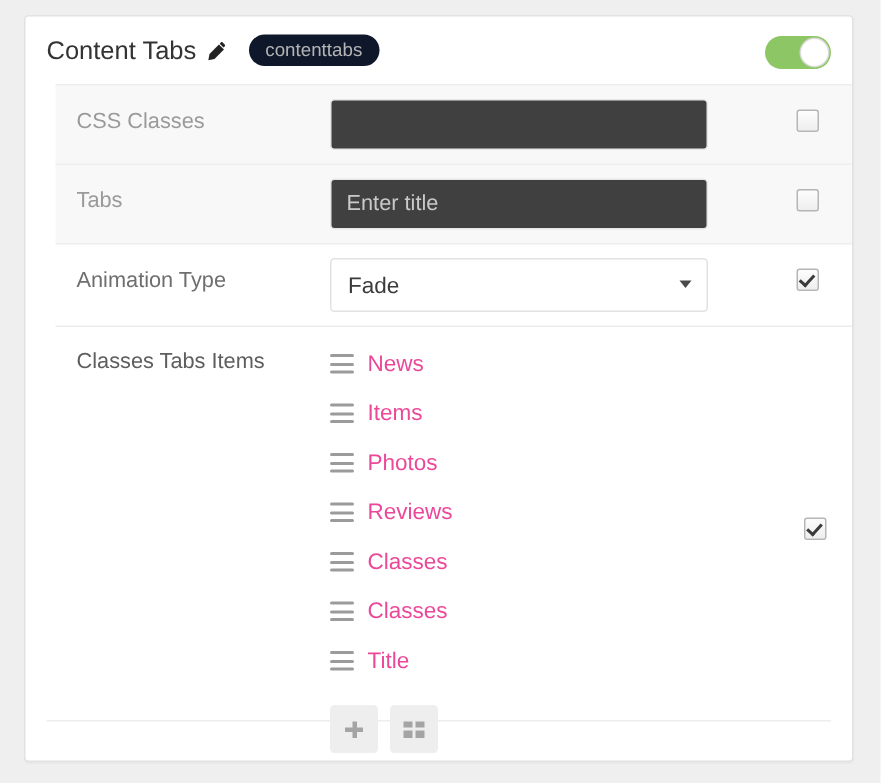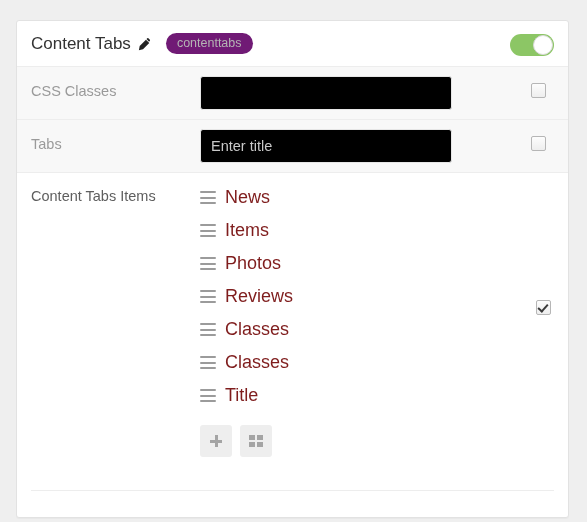--- a/index.html
+++ b/index.html
@@ -10,21 +10,21 @@
     width: 587px;
     height: 522px;
     background: #efefef;
     font-family: "Liberation Sans", sans-serif;
     overflow: hidden;
   }
 
   .panel {
     position: absolute;
     left: 16px;
-    top: 20px;
+    top: 10px;
     width: 553px;
     height: 498px;
     background: #ffffff;
     border: 1px solid #e2e2e2;
     border-radius: 3px;
     box-sizing: border-box;
     box-shadow: 0 1px 1px rgba(0,0,0,0.03);
   }
 
   
@@ -42,21 +42,21 @@
     white-space: nowrap;
   }
   .pencil-icon {
     margin-left: 7px;
     display: inline-flex;
     align-items: center;
     color: #222;
   }
   .badge {
     margin-left: 14px;
-    background: #701a75;
+    background: #0f172a;
     color: #b4b4b4;
     font-size: 12.5px;
     border-radius: 11px;
     padding: 4px 11px 5px;
     line-height: 1;
     white-space: nowrap;
   }
   .toggle {
     position: absolute;
     right: 14px;
@@ -75,20 +75,21 @@
     height: 20px;
     border-radius: 50%;
     background: #ffffff;
     border: 1px solid #d9d9d9;
     box-sizing: border-box;
   }
 
   
   .rows {
     position: relative;
+    margin-left: 20px;
   }
   .row {
     display: flex;
     align-items: flex-start;
     min-height: 46px;
     border-top: 1px solid #ededed;
     padding: 0;
     box-sizing: border-box;
     position: relative;
   }
@@ -118,21 +119,21 @@
     justify-content: center;
     padding-top: 16px;
     box-sizing: border-box;
   }
 
   input.text-input {
     width: 252px;
     height: 34px;
     border: 1px solid #e6e6e6;
     border-radius: 3px;
-    background: #000000;
+    background: #404040;
     font-family: "Liberation Sans", sans-serif;
     font-size: 14.5px;
     color: #8b8b8b;
     padding: 0 10px;
     box-sizing: border-box;
     outline: none;
   }
   input.text-input::placeholder {
     color: #c9c9c9;
   }
@@ -226,22 +227,22 @@
     justify-content: space-between;
     flex: 0 0 16px;
   }
   .handle span {
     display: block;
     height: 2px;
     background: #9b9b9b;
     border-radius: 1px;
   }
   .item-label {
-    font-size: 18px;
-    color: #7f1d1d;
+    font-size: 15px;
+    color: #ec4899;
   }
   .items-check {
     width: 60px;
     flex: 0 0 60px;
   }
   .items-check-float {
     position: absolute;
     right: 17px;
     top: 127px;
   }
@@ -333,23 +334,37 @@
     <div class="row disabled">
       <div class="row-label">Tabs</div>
       <div class="row-field">
         <input class="text-input" type="text" placeholder="Enter title" style="">
       </div>
       <div class="row-check">
         <span class="cb"></span>
       </div>
     </div>
 
+    <div class="row">
+      <div class="row-label">Animation Type</div>
+      <div class="row-field">
+        <div class="select-wrap">
+          <select class="select-input">
+            <option>Fade</option>
+          </select>
+          <span class="select-arrow"></span>
+        </div>
+      </div>
+      <div class="row-check">
+        <span class="cb checked"></span>
+      </div>
+    </div>
 
     <div class="items-row">
-      <div class="items-label">Content Tabs Items</div>
+      <div class="items-label">Classes Tabs Items</div>
       <div class="items-col">
 
         <div class="item">
           <span class="handle">
               <span></span>
               <span></span>
               <span></span>
             </span>
           <span class="item-label">News</span>
         </div>

